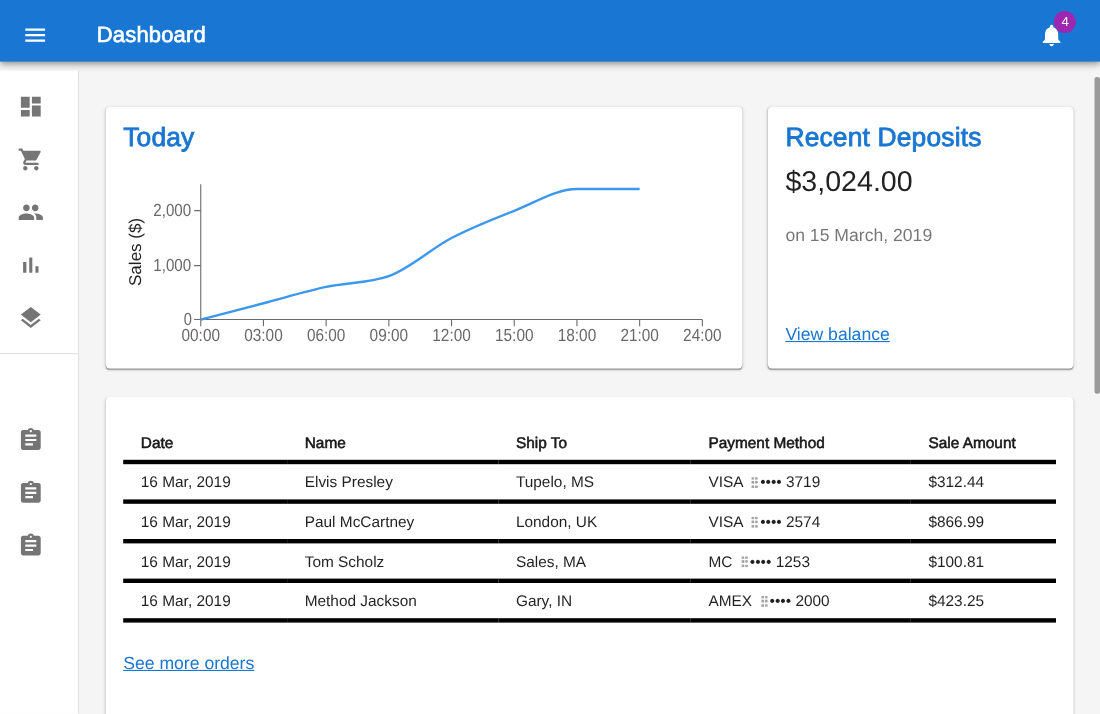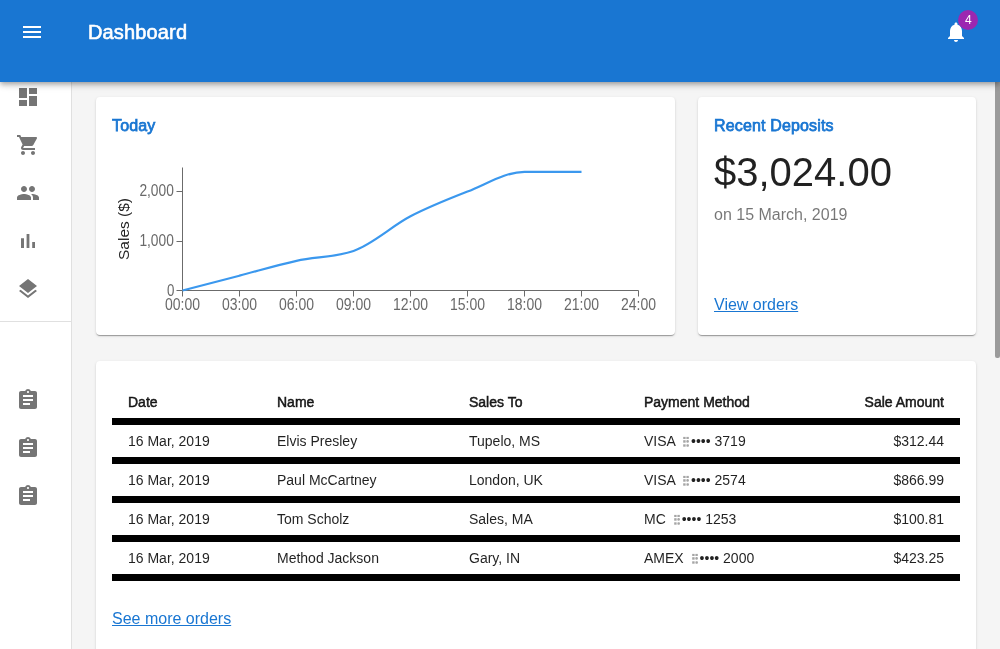--- a/index.html
+++ b/index.html
@@ -1,45 +1,45 @@
 <!DOCTYPE html>
 <html><head>
 <meta charset="utf-8">
 <style>
   * { box-sizing: border-box; margin: 0; padding: 0; }
   html,body { width:1000px; height:649px; overflow:hidden; }
   body { font-family:"Liberation Sans", sans-serif; background:#f5f5f5; position:relative; }
-  .appbar { position:absolute; left:0; top:0; width:1000px; height:82px; background:#1976d2; z-index:30;
+  .appbar { position:absolute; left:0; top:0; width:1000px; height:56px; background:#1976d2; z-index:30;
     box-shadow:0 2px 4px -1px rgba(0,0,0,.2), 0 4px 5px 0 rgba(0,0,0,.14), 0 1px 10px 0 rgba(0,0,0,.12); }
   .appbar .title { position:absolute; left:88px; top:0; height:64px; line-height:64px; color:#fff;
     font-size:20px; font-weight:400; -webkit-text-stroke:0.6px; letter-spacing:0.15px; }
   .menuicon { position:absolute; left:20px; top:20px; }
   .bellicon { position:absolute; left:944px; top:20px; }
   .badge { position:absolute; left:958.3px; top:10.2px; width:20px; height:20px; border-radius:10px;
     background:#9c27b0; color:#fff; font-size:12px; line-height:20px; text-align:center; }
   .drawer { position:absolute; left:0; top:64px; width:72px; height:585px; background:#fff;
     border-right:1px solid #e0e0e0; z-index:10; }
   .drawer svg { position:absolute; left:16px; }
   .divider { position:absolute; left:0; top:257px; width:71px; height:1px; background:#e0e0e0; }
   .card { position:absolute; background:#fff; border-radius:4px;
     box-shadow:0 2px 1px -1px rgba(0,0,0,.2), 0 1px 1px 0 rgba(0,0,0,.14), 0 1px 3px 0 rgba(0,0,0,.12); }
   #card-today { left:96px; top:97px; width:579px; height:238px; }
   #card-deposits { left:698px; top:97px; width:278px; height:238px; }
   #card-orders { left:96px; top:361px; width:880px; height:330px; padding:16px; }
   #card-orders .cardtitle { position:relative; top:-2px; }
-  .cardtitle { color:#1976d2; font-size:16px; font-weight:400; -webkit-text-stroke:0.75px; letter-spacing:0.15px; line-height:32px; }
+  .cardtitle { color:#1976d2; font-size:24px; font-weight:400; -webkit-text-stroke:0.75px; letter-spacing:0.15px; line-height:32px; }
   #card-today .cardtitle, #card-deposits .cardtitle { position:absolute; left:16px; top:13px; }
-  .big { position:absolute; left:16px; top:53px; font-size:40px; color:rgba(0,0,0,.87); }
+  .big { position:absolute; left:16px; top:53px; font-size:26px; color:rgba(0,0,0,.87); }
   .ctx { position:absolute; left:16px; top:109px; font-size:16px; color:rgba(0,0,0,.54); }
   .viewbal { position:absolute; left:16px; top:199px; font-size:16px; color:#1976d2; text-decoration:underline; }
   table { border-collapse:collapse; table-layout:fixed; width:848px; margin-top:9px; font-size:14px; }
-  th, td { padding:6px 16px; border-bottom:7px solid #000000; color:rgba(0,0,0,.87);
+  th, td { padding:6px 16px; border-bottom:4px solid #000000; color:rgba(0,0,0,.87);
     text-align:left; line-height:20px; font-weight:400; white-space:nowrap; }
   th { font-weight:400; -webkit-text-stroke:0.5px; }
-  th.r, td.r { text-align:right; }
+  th.r, td.r { }
   .seemore { margin-top:29px; font-size:16px; color:#1976d2; text-decoration:underline; }
   .scrollthumb { position:absolute; left:995px; top:70px; width:5px; height:288px; background:#9b9b9b;
     border-radius:2px; z-index:20; }
   .chart text { fill:#696969; font-size:16px; }
   .chart .ylab { fill:rgba(0,0,0,.87); font-size:15.5px; }
 </style>
 </head>
 <body>
   <div class="appbar">
     <svg class="menuicon" width="24" height="24" viewBox="0 0 24 24" fill="#fff">
@@ -117,37 +117,37 @@
       </g>
       <text class="ylab" transform="translate(32.5,132) rotate(-90)" text-anchor="middle">Sales ($)</text>
       <path d="M86.50,193.50C105.50,188.56,124.50,183.61,143.50,178.66C162.50,173.72,181.50,167.95,200.50,163.83C219.50,159.71,238.50,160.53,257.50,153.94C276.50,147.35,295.50,129.22,314.50,119.33C333.50,109.44,352.50,102.02,371.50,94.60C390.50,87.18,409.50,74.82,428.50,74.82C447.50,74.82,466.50,74.82,485.50,74.82" fill="none" stroke="#3b98ee" stroke-width="2.2"></path>
     </svg>
   </div>
 
   <div class="card" id="card-deposits">
     <div class="cardtitle">Recent Deposits</div>
     <div class="big">$3,024.00</div>
     <div class="ctx">on 15 March, 2019</div>
-    <div class="viewbal">View orders</div>
+    <div class="viewbal">View balance</div>
   </div>
 
   <div class="card" id="card-orders">
     <table>
       <colgroup>
         <col style="width:149px">
         <col style="width:192px">
         <col style="width:175px">
         <col style="width:200px">
         <col style="width:132px">
       </colgroup>
       <tbody>
         <tr>
           <th>Date</th>
           <th>Name</th>
-          <th>Sales To</th>
+          <th>Ship To</th>
           <th>Payment Method</th>
           <th class="r">Sale Amount</th>
         </tr>
       <tr>
           <td>16 Mar, 2019</td>
           <td>Elvis Presley</td>
           <td>Tupelo, MS</td>
           <td>VISA <svg width="12" height="13" style="vertical-align:-1px" fill="#a5a5a5">
               <rect x="4.2" y="2.9" width="2.4" height="2.1"></rect>
               <rect x="7.4" y="2.9" width="2.4" height="2.1"></rect>

